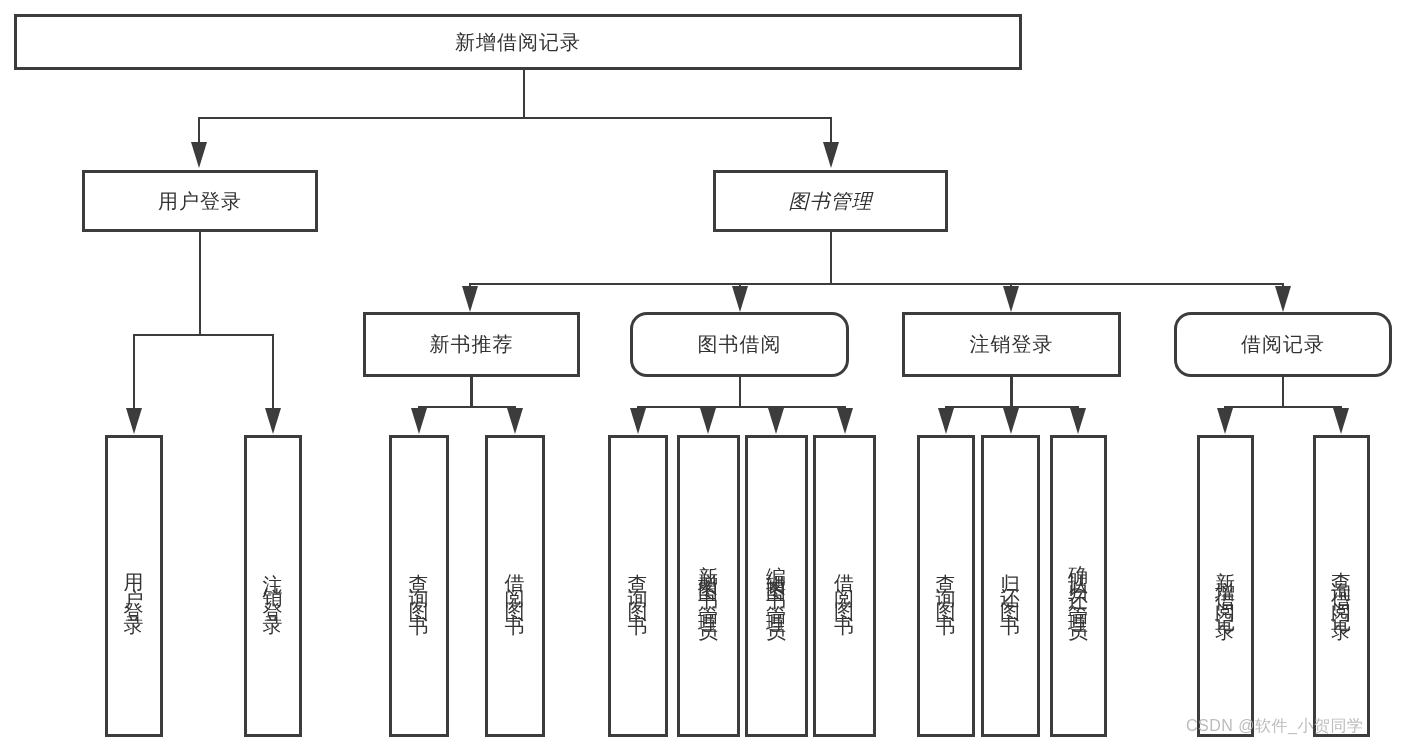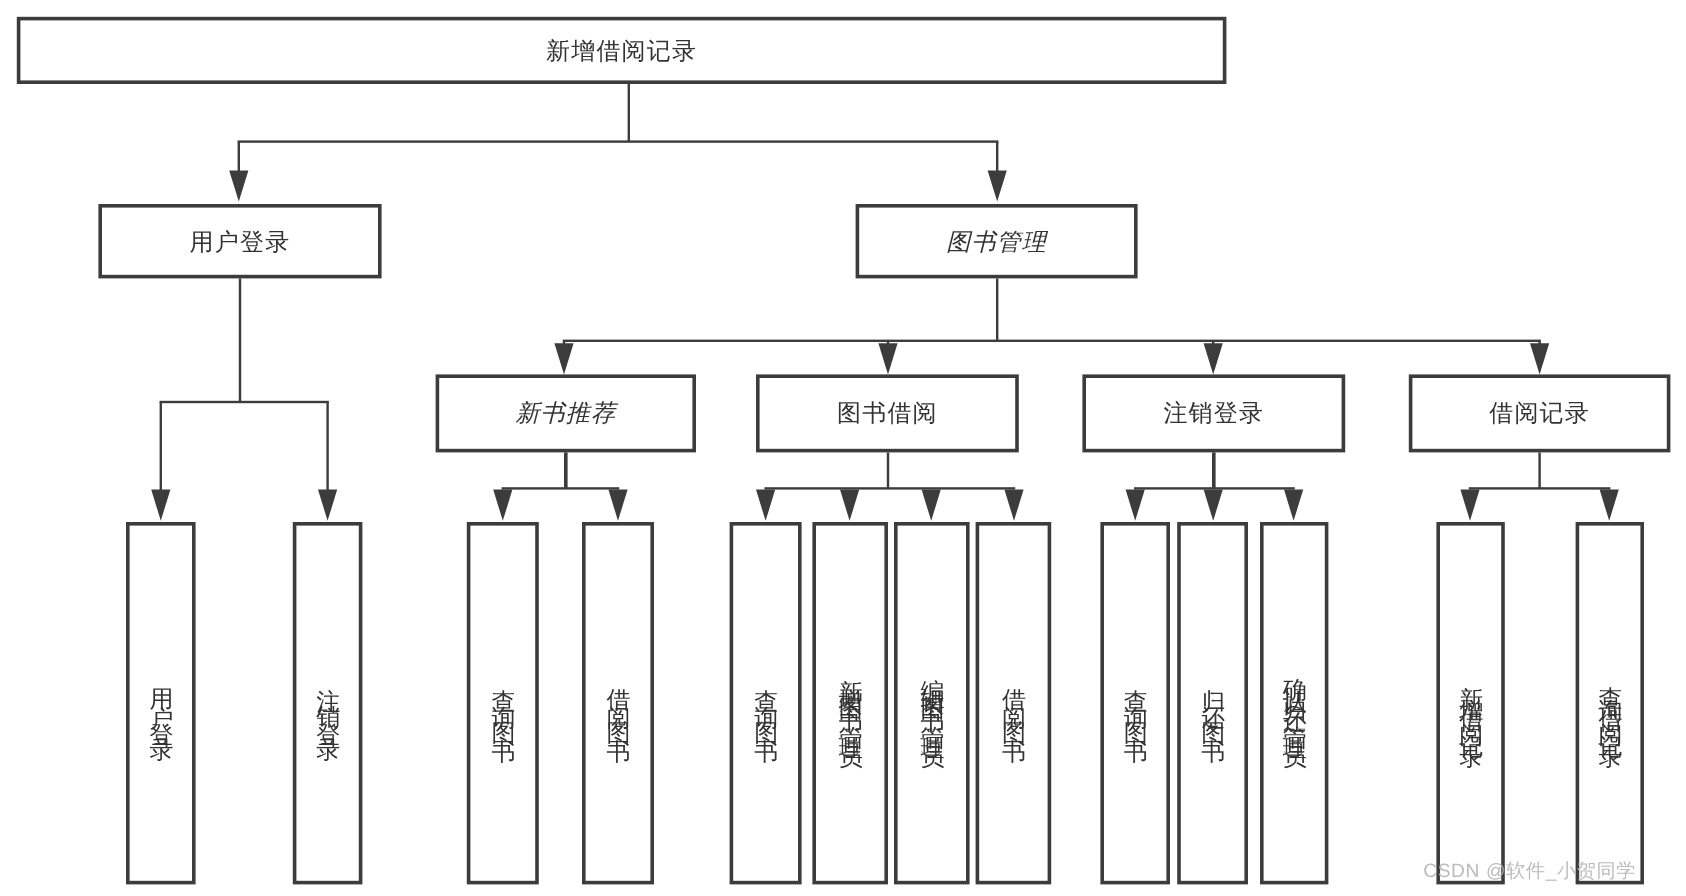--- a/index.html
+++ b/index.html
@@ -63,30 +63,30 @@
     <span>新增借阅记录</span>
   </div>
 
   <div class="node" style="left:82px; top:170px; width:236px; height:62px;">
     <span>用户登录</span>
   </div>
   <div class="node" style="left:713px; top:170px; width:235px; height:62px;font-style:italic;">
     <span>图书管理</span>
   </div>
 
-  <div class="node" style="left:363px; top:312px; width:217px; height:65px;font-style:italic;">
+  <div class="node" style="left:363px; top:312px; width:217px; height:65px;">
     <span>新书推荐</span>
   </div>
-  <div class="node" style="left:630px; top:312px; width:219px; height:65px;">
+  <div class="node" style="left:630px; top:312px; width:219px; height:65px;border-radius:17px;">
     <span>图书借阅</span>
   </div>
   <div class="node" style="left:902px; top:312px; width:219px; height:65px;">
     <span>注销登录</span>
   </div>
-  <div class="node" style="left:1174px; top:312px; width:218px; height:65px;">
+  <div class="node" style="left:1174px; top:312px; width:218px; height:65px;border-radius:17px;">
     <span>借阅记录</span>
   </div>
 
   <div class="node vnode" style="left:105px; top:435px; width:58px; height:302px;">
     <span style="letter-spacing: 14px;">用户登录</span>
   </div>
   <div class="node vnode" style="left:244px; top:435px; width:58px; height:302px;">
     <span style="letter-spacing: 14px;">注销登录</span>
   </div>
 

